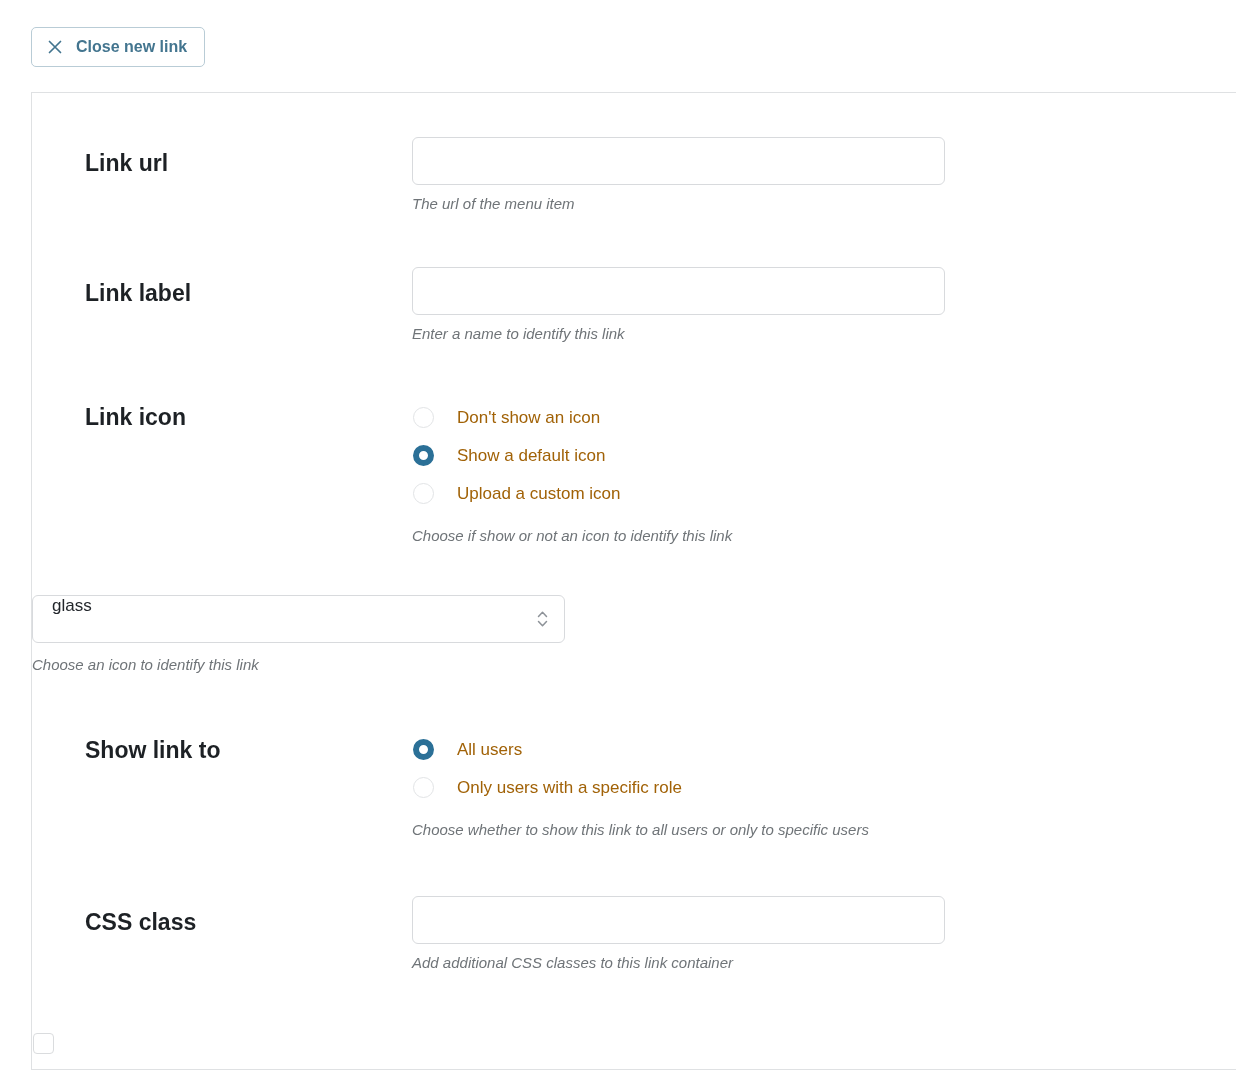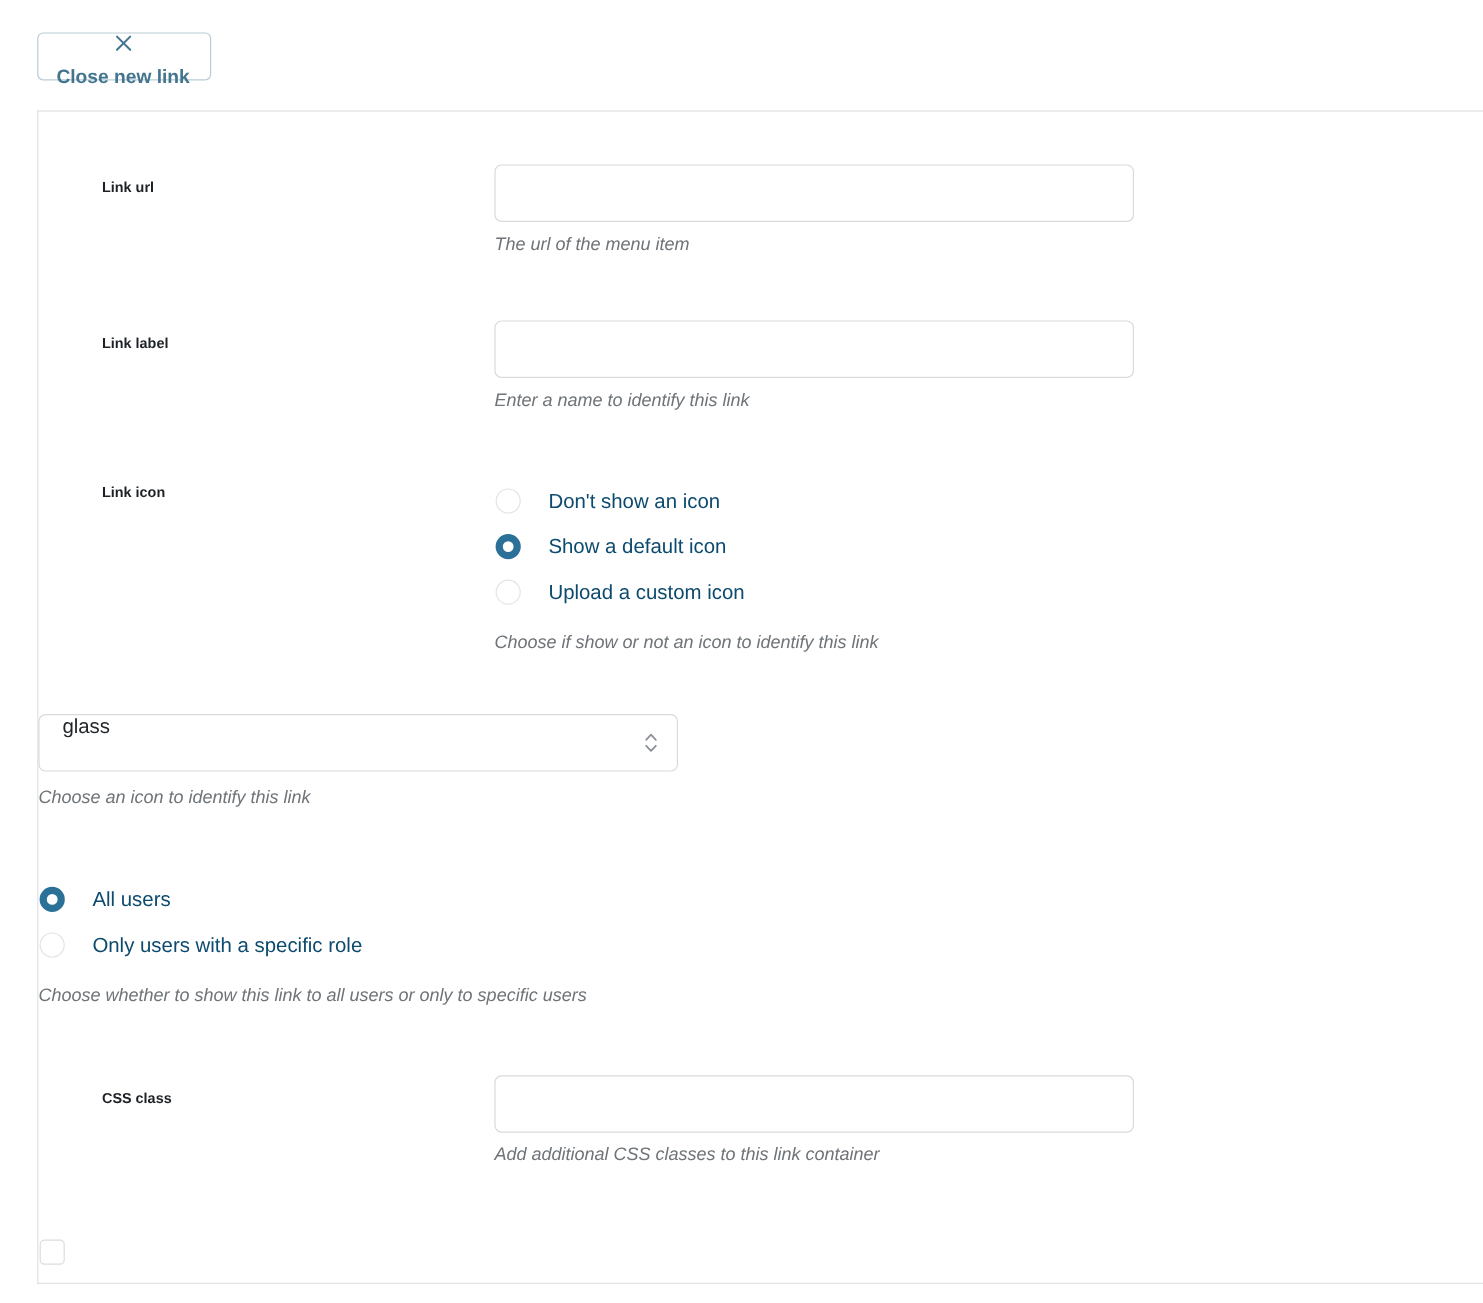--- a/index.html
+++ b/index.html
@@ -31,21 +31,20 @@
     padding: 0 17px 0 15px;
     border: 1px solid #b9ccd6;
     border-radius: 5px;
     background: #ffffff;
     color: #43758f;
     font-size: 16px;
     font-weight: bold;
     font-family: "Liberation Sans", sans-serif;
     cursor: pointer;
     line-height: 1;
-    flex-direction: column;
   }
   .close-x { display: block; width: 16px; height: 16px; flex: none; }
 
   
   .card {
     position: relative;
     margin-left: 31px;
     width: 1240px;          
     height: 978px;
     box-sizing: border-box;
@@ -60,21 +59,21 @@
 
   .row {
     display: flex;
     align-items: flex-start;
   }
   .row-label {
     box-sizing: border-box;
     width: 380px;
     padding-left: 53px;
     padding-top: 12px;
-    font-size: 12px;
+    font-size: 23px;
     font-weight: bold;
     color: #1d2125;
     line-height: 1.3;
     flex: none;
   }
   .row-field {
     flex: 1 1 auto;
     min-width: 0;
   }
 
@@ -150,21 +149,21 @@
     margin-right: 23px;
     flex: none;
   }
   .radio-opt.checked .radio-mark {
     border: 6px solid #2b7097;
     background: #ffffff;
     box-shadow: 0 0 0 0 transparent;
   }
   .radio-label {
     font-size: 17px;
-    color: #0c4a6e;
+    color: #a16207;
     line-height: 1;
   }
 
   
   .checkbox-mark {
     width: 21px;
     height: 21px;
     box-sizing: border-box;
     border: 1px solid #dadcde;
     border-radius: 4px;
@@ -253,20 +252,21 @@
               <path d="M2.5 8.5 L6.5 4.2 L10.5 8.5" stroke="#8d9298" stroke-width="1.5" fill="none" stroke-linecap="round" stroke-linejoin="round"></path>
               <path d="M2.5 13.5 L6.5 17.8 L10.5 13.5" stroke="#8d9298" stroke-width="1.5" fill="none" stroke-linecap="round" stroke-linejoin="round"></path>
             </svg>
           </span>
         </div>
         <div class="help" style="margin-top:12px;">Choose an icon to identify this link</div>
       </div>
     </div>
 
     <div class="row r-showto">
+      <div class="row-label">Show link to</div>
       <div class="row-field">
         <div class="radio-group">
           <div class="radio-opt checked">
             <span class="radio-mark"></span>
             <span class="radio-label">All users</span>
           </div>
           <div class="radio-opt">
             <span class="radio-mark"></span>
             <span class="radio-label">Only users with a specific role</span>
           </div>

